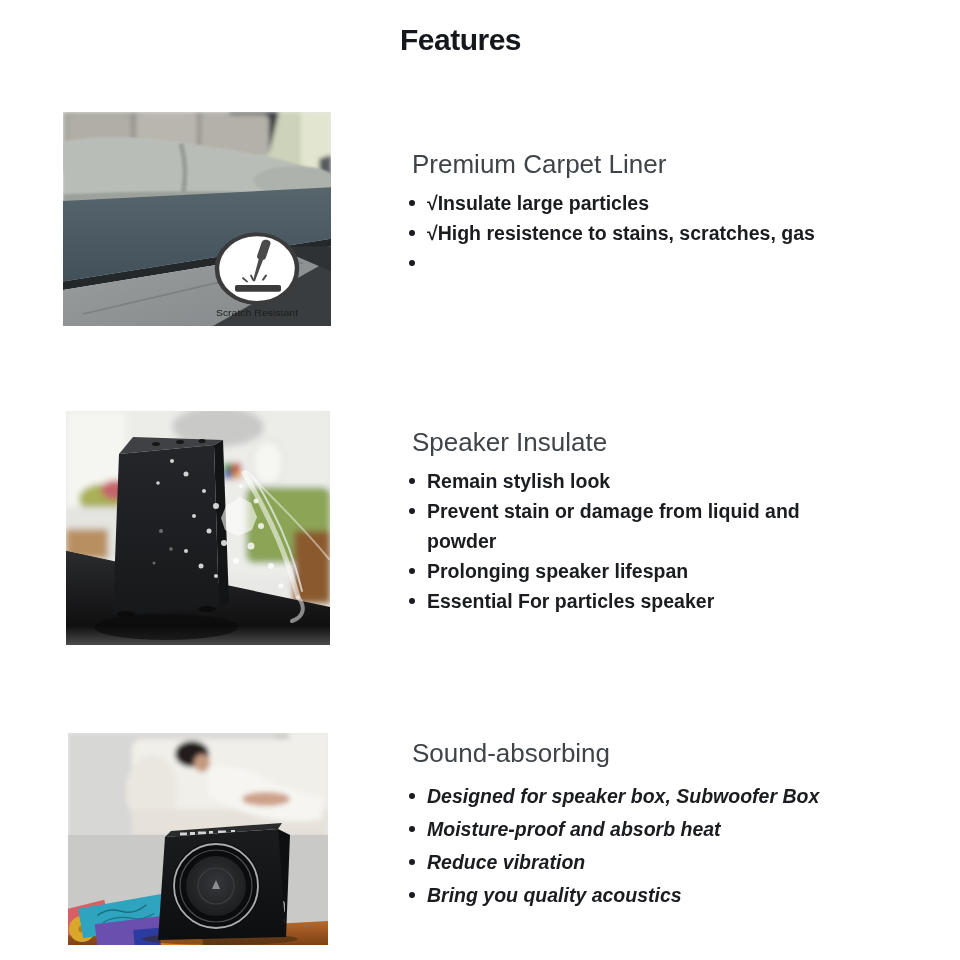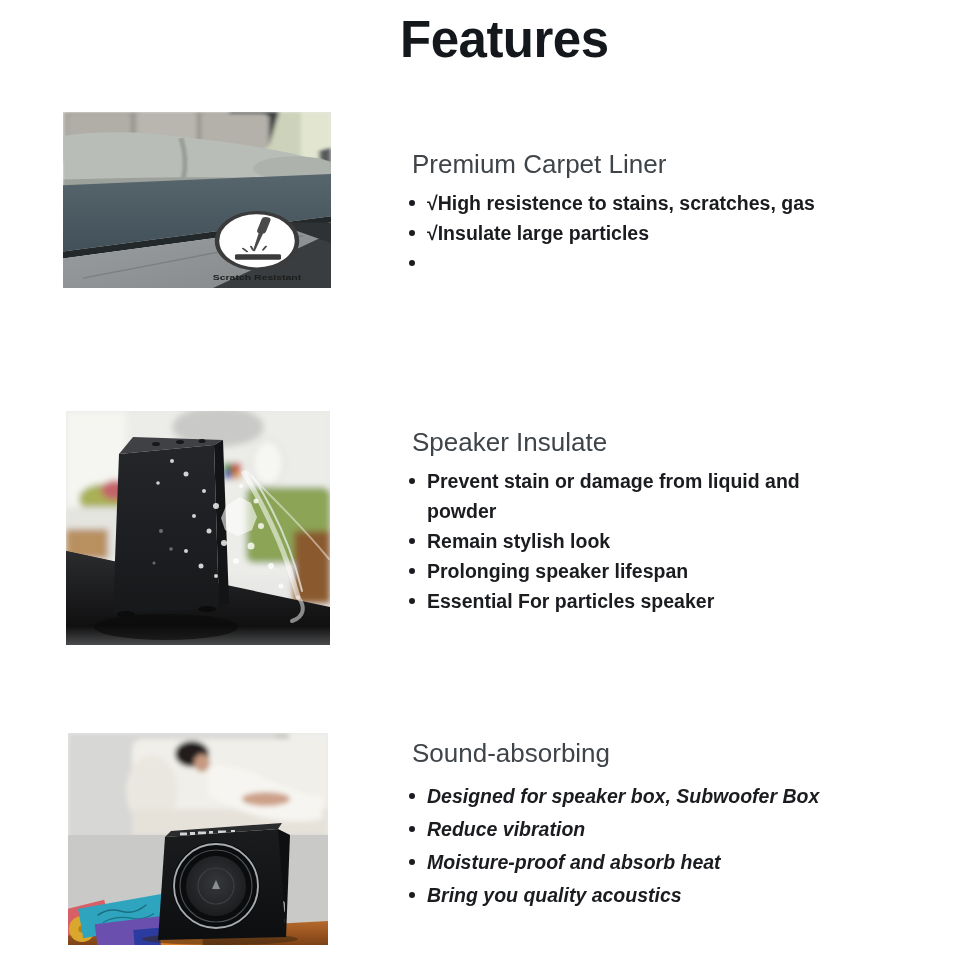--- a/index.html
+++ b/index.html
@@ -1,35 +1,35 @@
 <!DOCTYPE html>
 <html><head>
 <meta charset="utf-8">
 <style>
   html,body{margin:0;padding:0;background:#ffffff;}
   .page{position:relative;width:960px;height:960px;background:#ffffff;overflow:hidden;
         font-family:"Liberation Sans",sans-serif;}
-  .title{position:absolute;left:400px;top:16px;margin:0;font-size:51px;line-height:48px;
+  .title{position:absolute;left:400px;top:16px;margin:0;font-size:30px;line-height:48px;
          font-weight:800;letter-spacing:-0.5px;color:#14181d;}
   .heading{position:absolute;left:400px;margin:12px;font-size:26px;line-height:34px;
            font-weight:400;color:#3f4449;}
   .h-1{top:135px}.h-2{top:413px}.h-3{top:724px}
   .bullets{position:absolute;left:400px;margin:0;padding:0;list-style:none;width:478px;}
   .list-1{top:188px}
   .list-2{top:466px;width:420px}
   .list-3{top:780px}
   .bullets li{display:flex;align-items:flex-start;font-size:19.5px;font-weight:700;
               color:#1a1c1f;line-height:30px;}
   .list-3 li{line-height:33px;font-style:italic;}
   .dot{flex:0 0 auto;width:6px;height:6px;border-radius:50%;background:#1a1c1f;
        margin:12px 12px 0 9px;}
   .list-3 .dot{margin-top:13px;}
   .photo{position:absolute;overflow:hidden;background:#e8e8e6;}
   .photo svg{display:block;width:100%;height:100%;}
-  .photo-1{left:63px;top:112px;width:268px;height:176px;font-weight:bold;}
+  .photo-1{left:63px;top:112px;width:268px;height:214px;}
   .photo-2{left:66px;top:411px;width:264px;height:234px;}
   .photo-3{left:68px;top:733px;width:260px;height:212px;}
   svg text{font-family:"Liberation Sans",sans-serif;}
 </style>
 </head>
 <body>
 
 <div class="page">
 
   <h1 class="title">Features</h1>
@@ -96,25 +96,25 @@
           <line x1="200" y1="196" x2="203" y2="191"></line>
         </g>
       </g>
       <text x="194" y="238" text-anchor="middle" font-size="10.5" fill="#1c1c1c">Scratch Resistant</text>
     </svg>
   </div>
   <h2 class="heading h-1">Premium Carpet Liner</h2>
   <ul class="bullets list-1">
     <li>
         <span class="dot"></span>
+        <span class="bt">√Insulate large particles</span>
+      </li>
+    <li>
+        <span class="dot"></span>
         <span class="bt">√High resistence to stains, scratches, gas</span>
-      </li>
-    <li>
-        <span class="dot"></span>
-        <span class="bt">√Insulate large particles</span>
       </li>
     <li>
         <span class="dot"></span>
       </li>
   </ul>
 
   <div class="photo photo-2">
     <svg viewBox="0 0 264 234" preserveAspectRatio="none">
       <defs>
         <filter id="b2a" x="-20%" y="-20%" width="140%" height="140%">
@@ -196,25 +196,25 @@
             <circle cx="105" cy="138" r="1.8"></circle>
             <circle cx="88" cy="152" r="1.5"></circle>
         </g>
       </g>
     </svg>
   </div>
   <h2 class="heading h-2">Speaker Insulate</h2>
   <ul class="bullets list-2">
     <li>
         <span class="dot"></span>
+        <span class="bt">Remain stylish look</span>
+      </li>
+    <li>
+        <span class="dot"></span>
         <span class="bt">Prevent stain or damage from liquid and powder</span>
-      </li>
-    <li>
-        <span class="dot"></span>
-        <span class="bt">Remain stylish look</span>
       </li>
     <li>
         <span class="dot"></span>
         <span class="bt">Prolonging speaker lifespan</span>
       </li>
     <li>
         <span class="dot"></span>
         <span class="bt">Essential For particles speaker</span>
       </li>
   </ul>
@@ -296,25 +296,25 @@
     </svg>
   </div>
   <h2 class="heading h-3">Sound-absorbing</h2>
   <ul class="bullets list-3">
     <li>
         <span class="dot"></span>
         <span class="bt">Designed for speaker box, Subwoofer Box</span>
       </li>
     <li>
         <span class="dot"></span>
+        <span class="bt">Moisture-proof and absorb heat</span>
+      </li>
+    <li>
+        <span class="dot"></span>
         <span class="bt">Reduce vibration</span>
       </li>
     <li>
         <span class="dot"></span>
-        <span class="bt">Moisture-proof and absorb heat</span>
-      </li>
-    <li>
-        <span class="dot"></span>
         <span class="bt">Bring you quality acoustics</span>
       </li>
   </ul>
 
 </div>
 
 </body></html>

